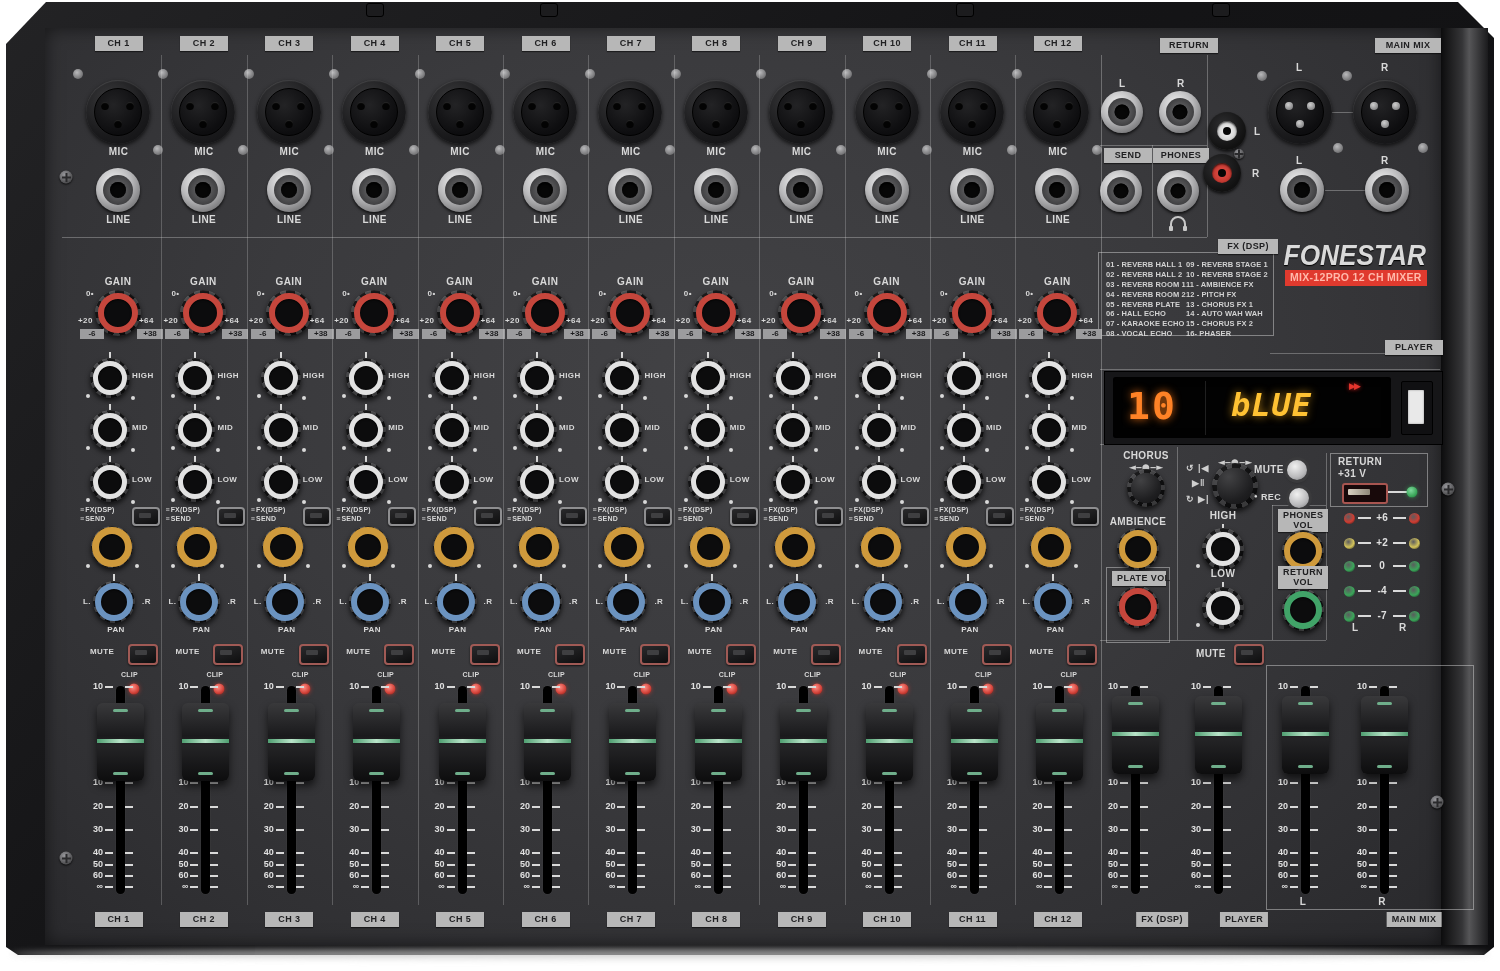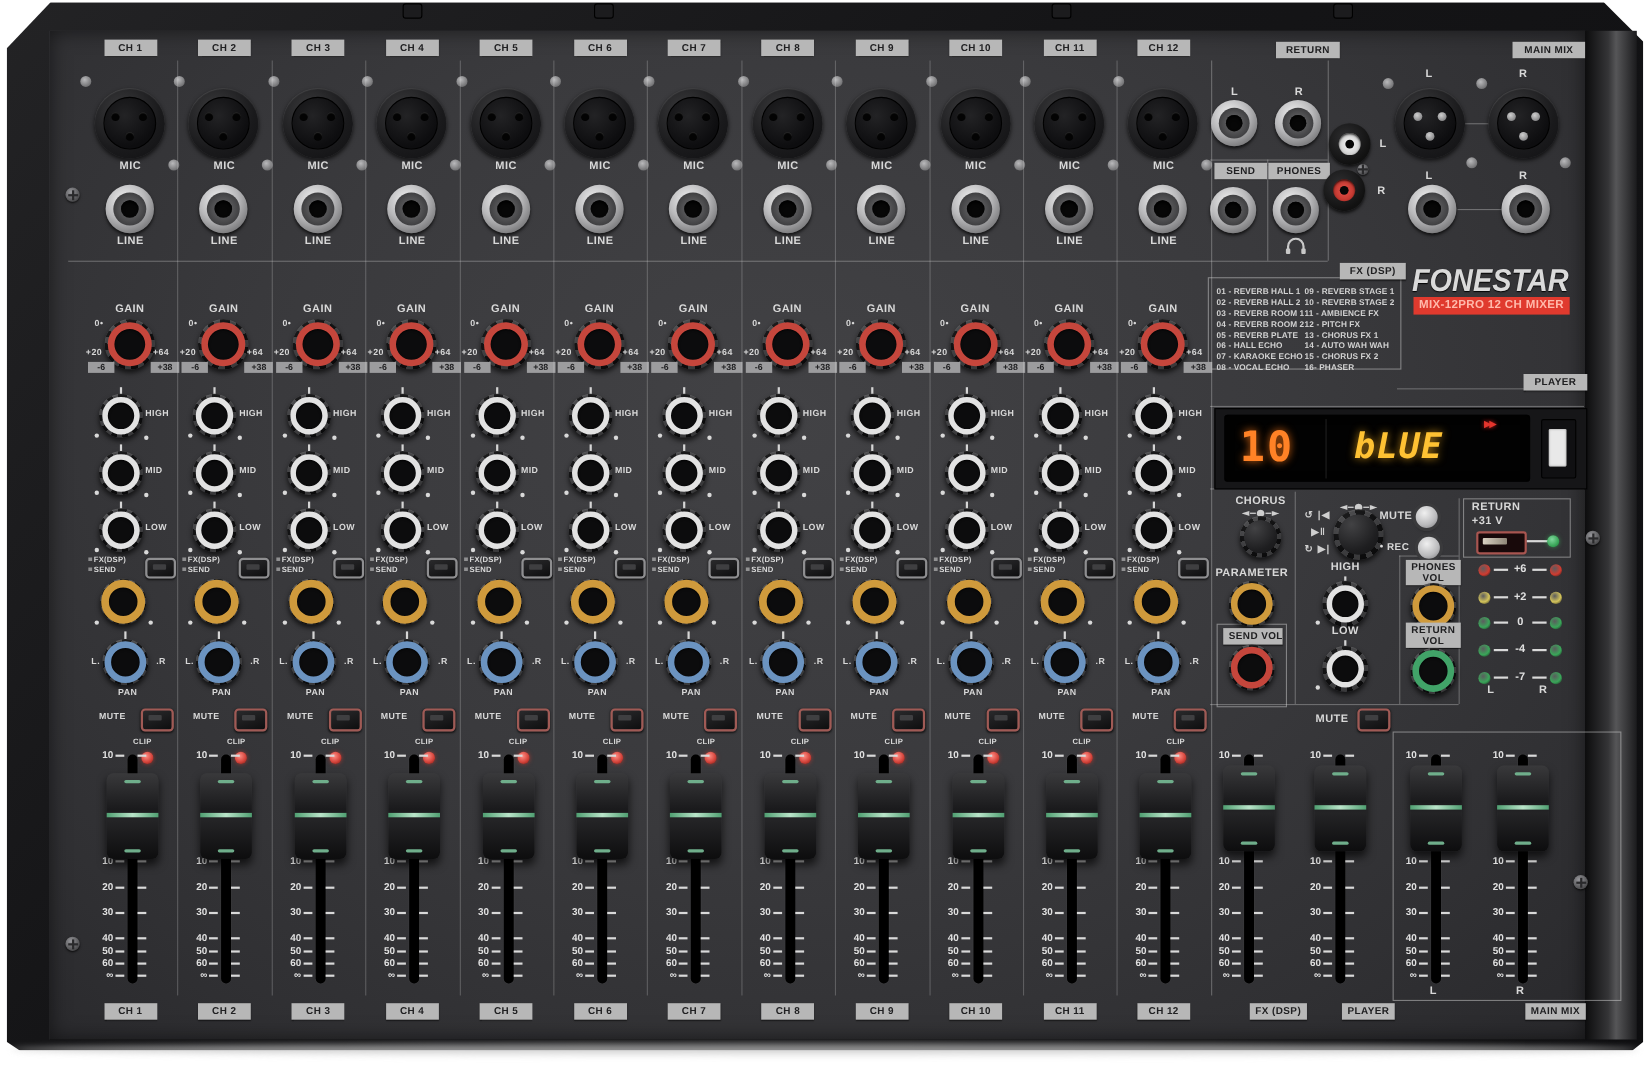--- a/index.html
+++ b/index.html
@@ -240,25 +240,25 @@
   <div class="transport" style="left:1186px;top:464px">↺ |◀</div>
   <div class="transport" style="left:1192px;top:479px">▶‖</div>
   <div class="transport" style="left:1186px;top:495px">↻ ▶|</div>
   <div class="arc" style="left:1235px;top:458px">◄‒●‒►</div>
   <div class="knob" style="left:1235px;top:486px;width:46px;height:46px"></div>
   <div class="lbl" style="left:1254px;top:464px">MUTE</div>
   <div class="rndbtn" style="left:1297px;top:470px"></div>
   <div class="lbl" style="left:1254px;top:493px;font-size:9px"><span style="font-size:6px;vertical-align:2px">●</span> <span>REC</span></div>
   <div class="rndbtn" style="left:1299px;top:498px"></div>
 
-  <div class="lbl ctr" style="left:1138px;top:516px">PARAMETER</div>
+  <div class="lbl ctr" style="left:1138px;top:516px">AMBIENCE</div>
   <div class="knob" style="left:1138px;top:549px;width:42px;height:42px">
       <div class="ring" style="width:26px;height:26px;border:6px solid var(--fx_ring)"></div>
     </div>
-  <div class="badge" style="left:1112px;top:571px;width:44px">SEND VOL</div>
+  <div class="badge" style="left:1112px;top:571px;width:44px">PLATE VOL</div>
   <div class="knob" style="left:1138px;top:607px;width:42px;height:42px">
       <div class="ring" style="width:26px;height:26px;border:6px solid var(--send_ring)"></div>
     </div>
 
   <div class="lbl ctr" style="left:1223px;top:510px">HIGH</div>
   <div class="tickv" style="left:1223px;top:524px"></div>
   <div class="knob" style="left:1223px;top:549px;width:42px;height:42px">
       <div class="ring" style="width:24px;height:24px;border:5px solid var(--eq_ring)"></div>
     </div>
   <div class="dot" style="left:1198px;top:566px"></div>

